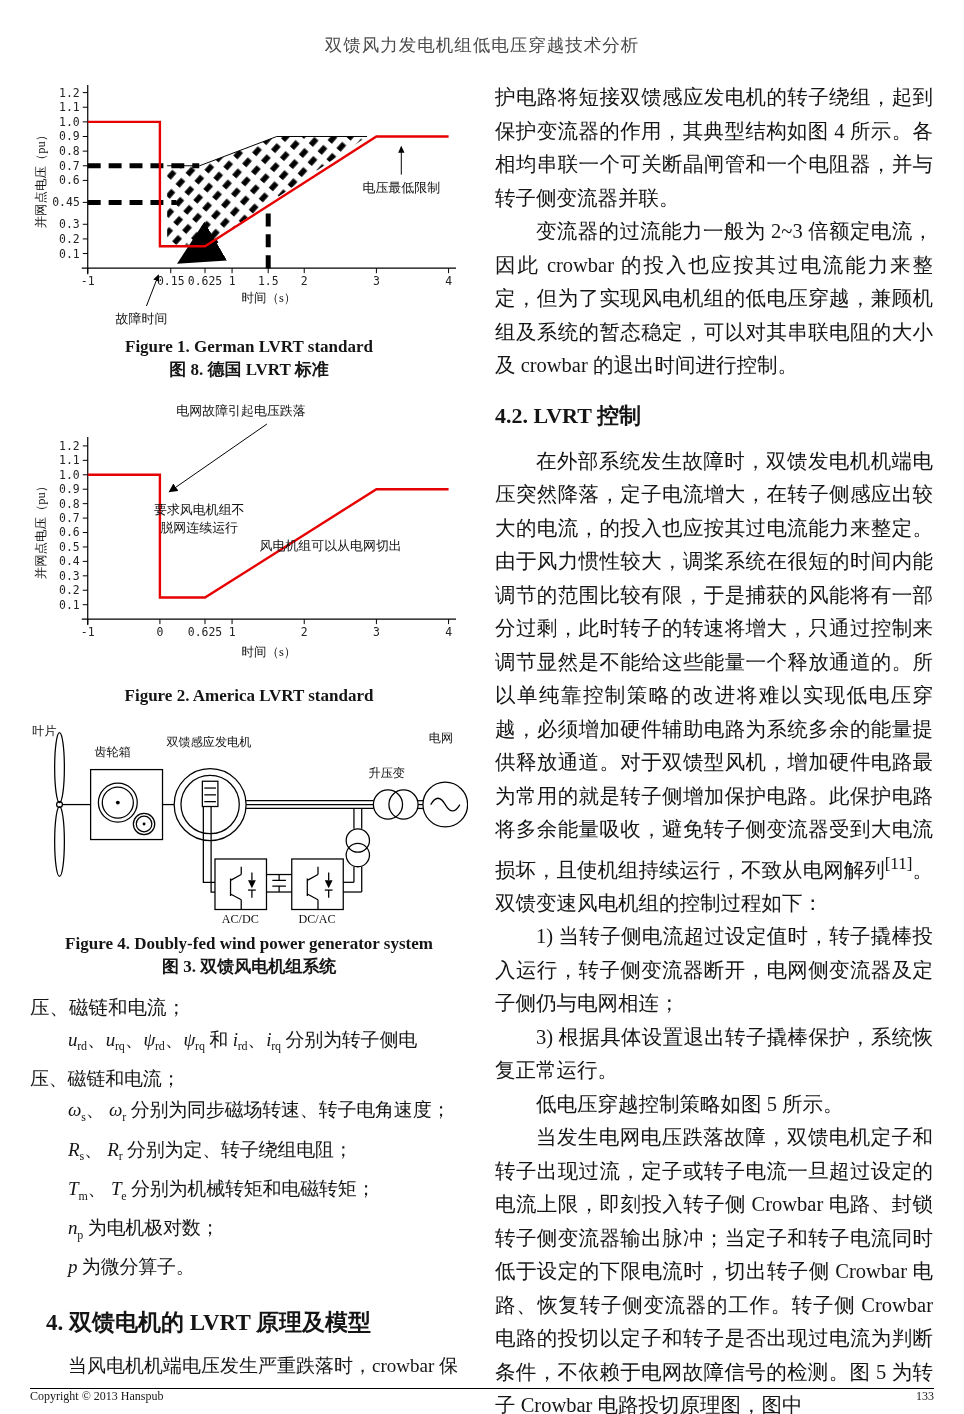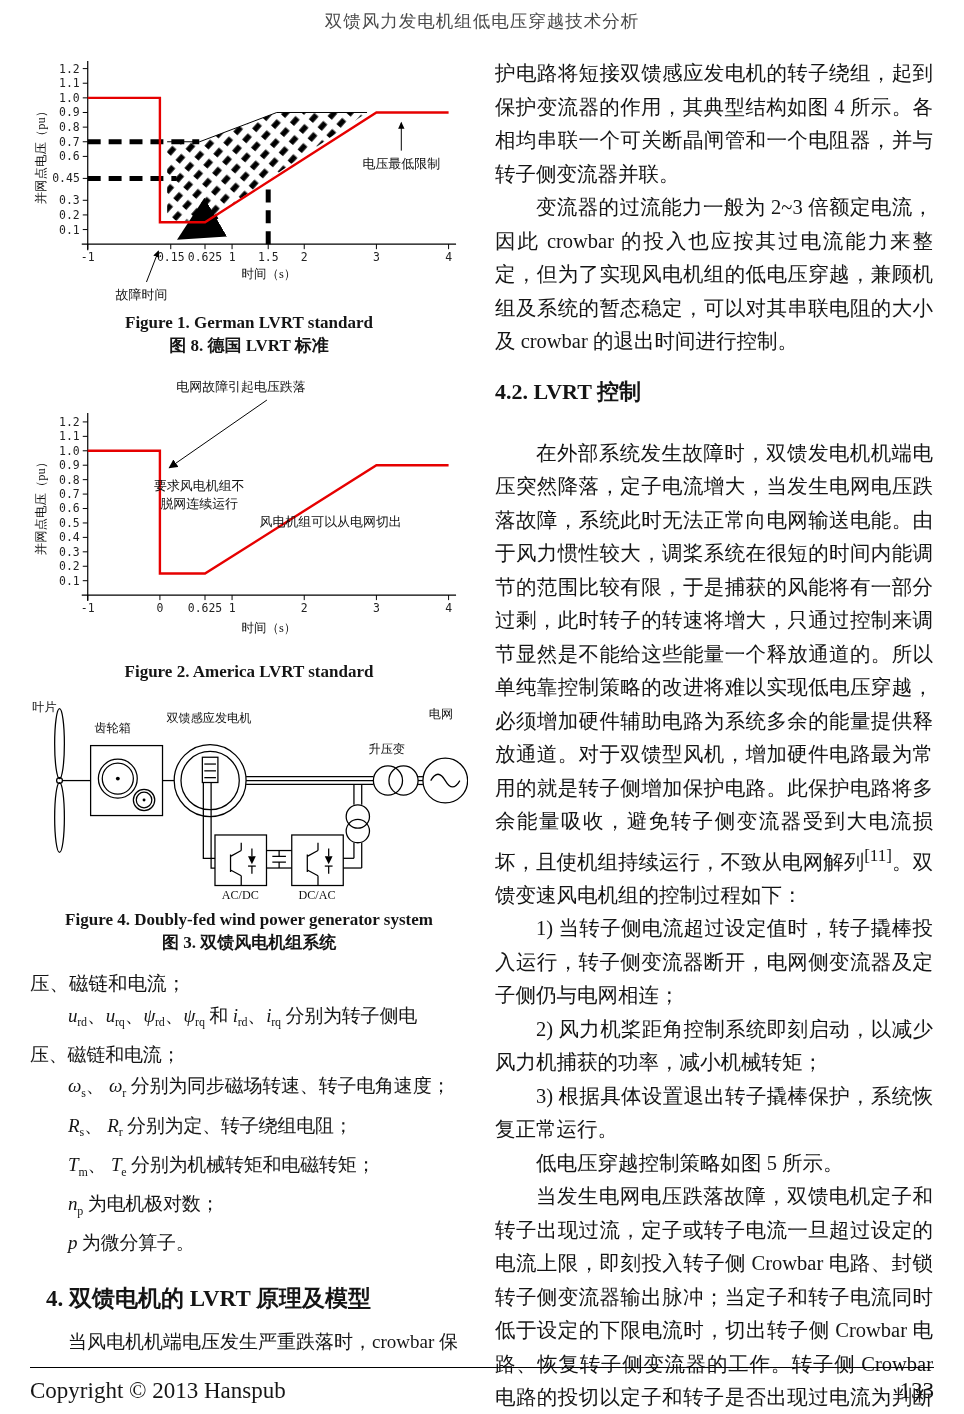--- a/index.html
+++ b/index.html
@@ -1,19 +1,19 @@
 <!DOCTYPE html>
 <html><head>
 <meta charset="utf-8">
 <style>
   html,body{margin:0;padding:0;}
   body{width:964px;height:1414px;background:#ffffff;color:#151515;
        font-family:"Liberation Serif","DejaVu Serif",serif;overflow:hidden;}
   .page{position:relative;width:964px;height:1414px;overflow:hidden;}
-  .header{text-align:center;padding-top:9px;font-size:17.5px;color:#4a4a4a;letter-spacing:1px;}
+  .header{text-align:center;padding-top:9px;font-size:17.5px;color:#4a4a4a;letter-spacing:1px;margin-top:24px;}
   .columns{display:flex;gap:27px;padding:16px 30px 0 30px;}
   .col{width:438px;}
   .col.right{padding-top:8px;}
 
   
   .fig{margin:0;}
   .fig svg{display:block;}
   .fig-caption{text-align:center;font-weight:bold;margin:6px 0 14px 0;}
   .fig-caption .en{font-size:17px;line-height:22px;}
   .fig-caption .zh{font-size:17px;line-height:23px;}
@@ -35,24 +35,24 @@
   .lcol-text{margin-top:4px;font-size:19.5px;line-height:31.5px;}
   .lcol-text .sym{font-size:19px;letter-spacing:-0.2px;}
   .ind2{padding-left:2em;}
   .tind{text-indent:2em;}
   sub{font-size:12px;margin-top:18px;}
   i{font-family:"Liberation Serif","DejaVu Serif",serif;}
   h2.sec4{font-size:23px;margin:24px 0 12px 16px;font-weight:bold;}
   h3.sec41{font-size:21px;margin:16px 0 14px 0;font-weight:bold;}
   .tight{font-size:19px;}
   .col.right p{font-size:20.5px;line-height:33.5px;}
-  h2.sec42{font-size:22px;margin:18px 0 30px 0;font-weight:bold;}
+  h2.sec42{font-size:22px;margin:18px 0 14px 0;font-weight:bold;}
 
   .footer{position:absolute;left:30px;right:30px;bottom:10px;border-top:1.5px solid #000;
-          padding-top:10px;display:flex;justify-content:space-between;font-size:23px;}
+          padding-top:0;display:flex;justify-content:space-between;font-size:12px;}
 </style>
 </head>
 <body>
 
 <div class="page">
 
   <div class="header">双馈风力发电机组低电压穿越技术分析</div>
 
   <div class="columns">
 
@@ -320,23 +320,22 @@
         <p class="sym ind2"><i>p</i> 为微分算子。</p>
         <h2 class="sec4">4. 双馈电机的 LVRT 原理及模型</h2>
         <p class="tind tight">当风电机机端电压发生严重跌落时，crowbar 保</p>
       </div>
     </div>
 
     <div class="col right bodytext">
       <p>护电路将短接双馈感应发电机的转子绕组，起到保护变流器的作用，其典型结构如图 4 所示。各相均串联一个可关断晶闸管和一个电阻器，并与转子侧变流器并联。</p>
       <p class="tind">变流器的过流能力一般为 2~3 倍额定电流，因此 crowbar 的投入也应按其过电流能力来整定，但为了实现风电机组的低电压穿越，兼顾机组及系统的暂态稳定，可以对其串联电阻的大小及 crowbar 的退出时间进行控制。</p>
       <h2 class="sec42">4.2. LVRT 控制</h2>
-      <p class="tind"><span>在外部系统发生故障时，双馈发电机机端电压突然降落，定子电流增大，当发生电网电压跌落故障，系统此时无法正常向电网输送电能。由于风力惯性较大，调桨系统在很短的时间内能调节的范围比较有限，于是捕获的风能将有一部分过剩，此时转子的转速将增大，只通过控制来调节显然是不能给这些能量一个释放通道的。所以单纯靠控制策略的改进将难以实现低电压穿越，必须增加硬件辅助电路为系统多余的能量提供释放通道。对于双馈型风机，增加硬件电路最为常用的就是转子侧增加保护电路。此保护电路将多余能量吸收，避免转子侧变流器受到大电流损坏，且使机组持续运行，不致从电网解列</span><sup>[11]</sup><span>。双馈变速风电机组的控制过程如下：</span></p>
+      <p class="tind"><span>在外部系统发生故障时，双馈发电机机端电压突然降落，定子电流增大，在转子侧感应出较大的电流，的投入也应按其过电流能力来整定。由于风力惯性较大，调桨系统在很短的时间内能调节的范围比较有限，于是捕获的风能将有一部分过剩，此时转子的转速将增大，只通过控制来调节显然是不能给这些能量一个释放通道的。所以单纯靠控制策略的改进将难以实现低电压穿越，必须增加硬件辅助电路为系统多余的能量提供释放通道。对于双馈型风机，增加硬件电路最为常用的就是转子侧增加保护电路。此保护电路将多余能量吸收，避免转子侧变流器受到大电流损坏，且使机组持续运行，不致从电网解列</span><sup>[11]</sup><span>。双馈变速风电机组的控制过程如下：</span></p>
       <p class="tind">1)  当转子侧电流超过设定值时，转子撬棒投入运行，转子侧变流器断开，电网侧变流器及定子侧仍与电网相连；</p>
-      <p class="tind">2)  风力机桨距角控制系统即刻启动，以减少风力机捕获的功率，减小机械转矩；</p>
       <p class="tind">3)  根据具体设置退出转子撬棒保护，系统恢复正常运行。</p>
       <p class="tind">低电压穿越控制策略如图 5 所示。</p>
       <p class="tind">当发生电网电压跌落故障，双馈电机定子和转子出现过流，定子或转子电流一旦超过设定的电流上限，即刻投入转子侧 Crowbar 电路、封锁转子侧变流器输出脉冲；当定子和转子电流同时低于设定的下限电流时，切出转子侧 Crowbar 电路、恢复转子侧变流器的工作。转子侧 Crowbar 电路的投切以定子和转子是否出现过电流为判断条件，不依赖于电网故障信号的检测。图 5 为转子 Crowbar 电路投切原理图，图中</p>
     </div>
   </div>
 
   <div class="footer">
     <span>Copyright © 2013 Hanspub</span>
     <span>133</span>
   </div>

